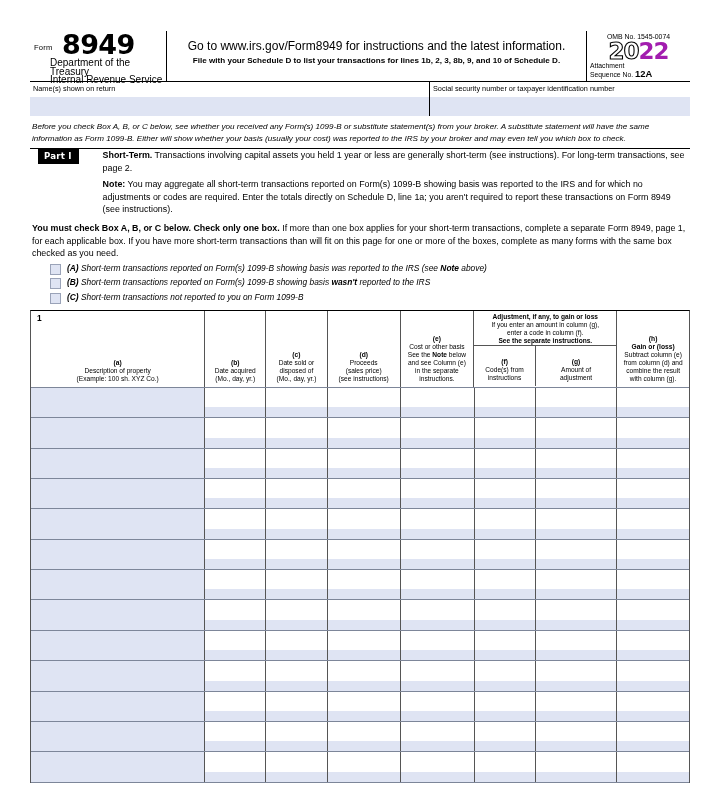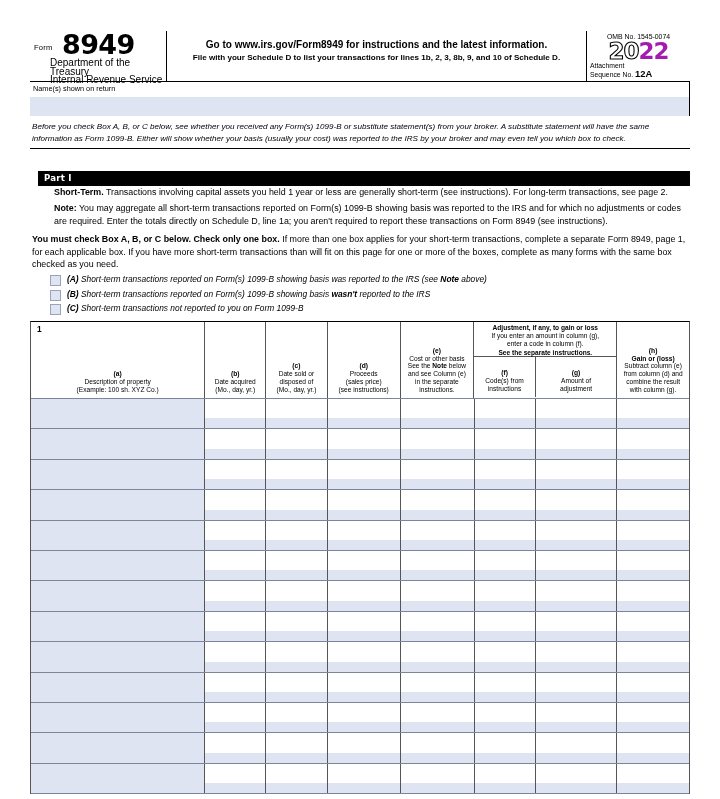--- a/index.html
+++ b/index.html
@@ -14,44 +14,44 @@
 
   
   .hdr{display:flex;border:none;height:50px;}
   .hdr-left{width:137px;position:relative;border-right:1.6px solid #000;box-sizing:border-box;}
   .form-word{position:absolute;left:4px;top:12px;font-size:7.6px;letter-spacing:.2px;}
   .form-num{position:absolute;left:32px;top:-2px;font-size:27px;font-weight:bold;letter-spacing:-0.6px;
             font-family:"DejaVu Sans",sans-serif;}
   .dept{position:absolute;left:20px;top:28px;font-size:10px;line-height:8.6px;}
   .hdr-mid{flex:1;text-align:center;padding-top:3px;border-right:1.6px solid #000;box-sizing:border-box;}
   .h-title{font-size:14.4px;font-weight:bold;letter-spacing:-0.15px;font-family:"DejaVu Sans",sans-serif;}
-  .h-sub1{font-size:10px;font-weight:bold;margin-top:5px;}
+  .h-sub1{font-size:12px;font-weight:normal;margin-top:5px;}
   .h-sub2{font-size:8.1px;font-weight:bold;margin-top:3px;}
   .hdr-right{width:103px;text-align:center;position:relative;box-sizing:border-box;}
   .omb{font-size:6.9px;margin-top:2px;}
   .yearbox{font-size:23px;font-weight:bold;line-height:21px;margin-top:1px;letter-spacing:-1px;
            font-family:"DejaVu Sans",sans-serif;}
   .yr-a{color:#fff;-webkit-text-stroke:1.1px #000;}
   .yr-b{color:#a21caf;}
   .attach{font-size:6.8px;line-height:8px;margin-top:0px;text-align:left;padding-left:3px;}
   .attach b{font-size:9.4px;}
 
   
-  .namerow{display:flex;border-top:1.6px solid #000;height:34px;flex-direction:column;}
+  .namerow{display:flex;border-top:1.6px solid #000;height:34px;}
   .name-l{flex:1;border-right:1.6px solid #000;box-sizing:border-box;position:relative;}
   .name-r{width:260px;position:relative;box-sizing:border-box;}
   .flab{font-size:7.3px;padding:2px 0 0 3px;display:block;}
   .fill{position:absolute;left:0;right:0;bottom:0;height:19px;background:#dfe4f3;}
   .name-l .fill{left:0;right:0;}
 
   
   .inote{font-size:8.1px;font-style:italic;line-height:11.5px;padding:5px 2px 4px 2px;}
 
   
-  .partrow{display:flex;border-top:1.6px solid #000;padding-top:22px;flex-direction:column;}
+  .partrow{display:flex;border-top:1.6px solid #000;padding-top:0;}
   .partbadge{background:#000;color:#fff;font-size:8.6px;font-weight:bold;
              padding:1.5px 7px 2px 6px;height:11px;line-height:11px;margin-left:8px;
              font-family:"DejaVu Sans",sans-serif;letter-spacing:.2px;}
   .parttext{margin-left:24px;flex:1;font-size:8.9px;line-height:12.6px;}
   .parttext p{margin:0;}
   .parttext .p2{margin-top:4px;}
 
   .mustline{font-size:8.9px;line-height:12.6px;margin-top:6px;padding-left:2px;}
 
   .boxes{margin-top:3px;padding-left:20px;}
@@ -120,20 +120,21 @@
       </div>
     </div>
   </div>
 
   <div class="namerow">
     <div class="name-l">
       <span class="flab">Name(s) shown on return</span>
       <div class="fill"></div>
     </div>
     <div class="name-r">
+      <span class="flab">Social security number or taxpayer identification number</span>
       <div class="fill"></div>
     </div>
   </div>
 
   <div class="inote">Before you check Box A, B, or C below, see whether you received any Form(s) 1099-B or substitute statement(s) from your broker. A substitute statement will have the same information as Form 1099-B. Either will show whether your basis (usually your cost) was reported to the IRS by your broker and may even tell you which box to check.</div>
 
   <div class="partrow">
     <div class="partbadge">Part I</div>
     <div class="parttext">
       <p><b>Short-Term.</b><span> Transactions involving capital assets you held 1 year or less are generally short-term (see instructions). For long-term transactions, see page 2.</span></p>

